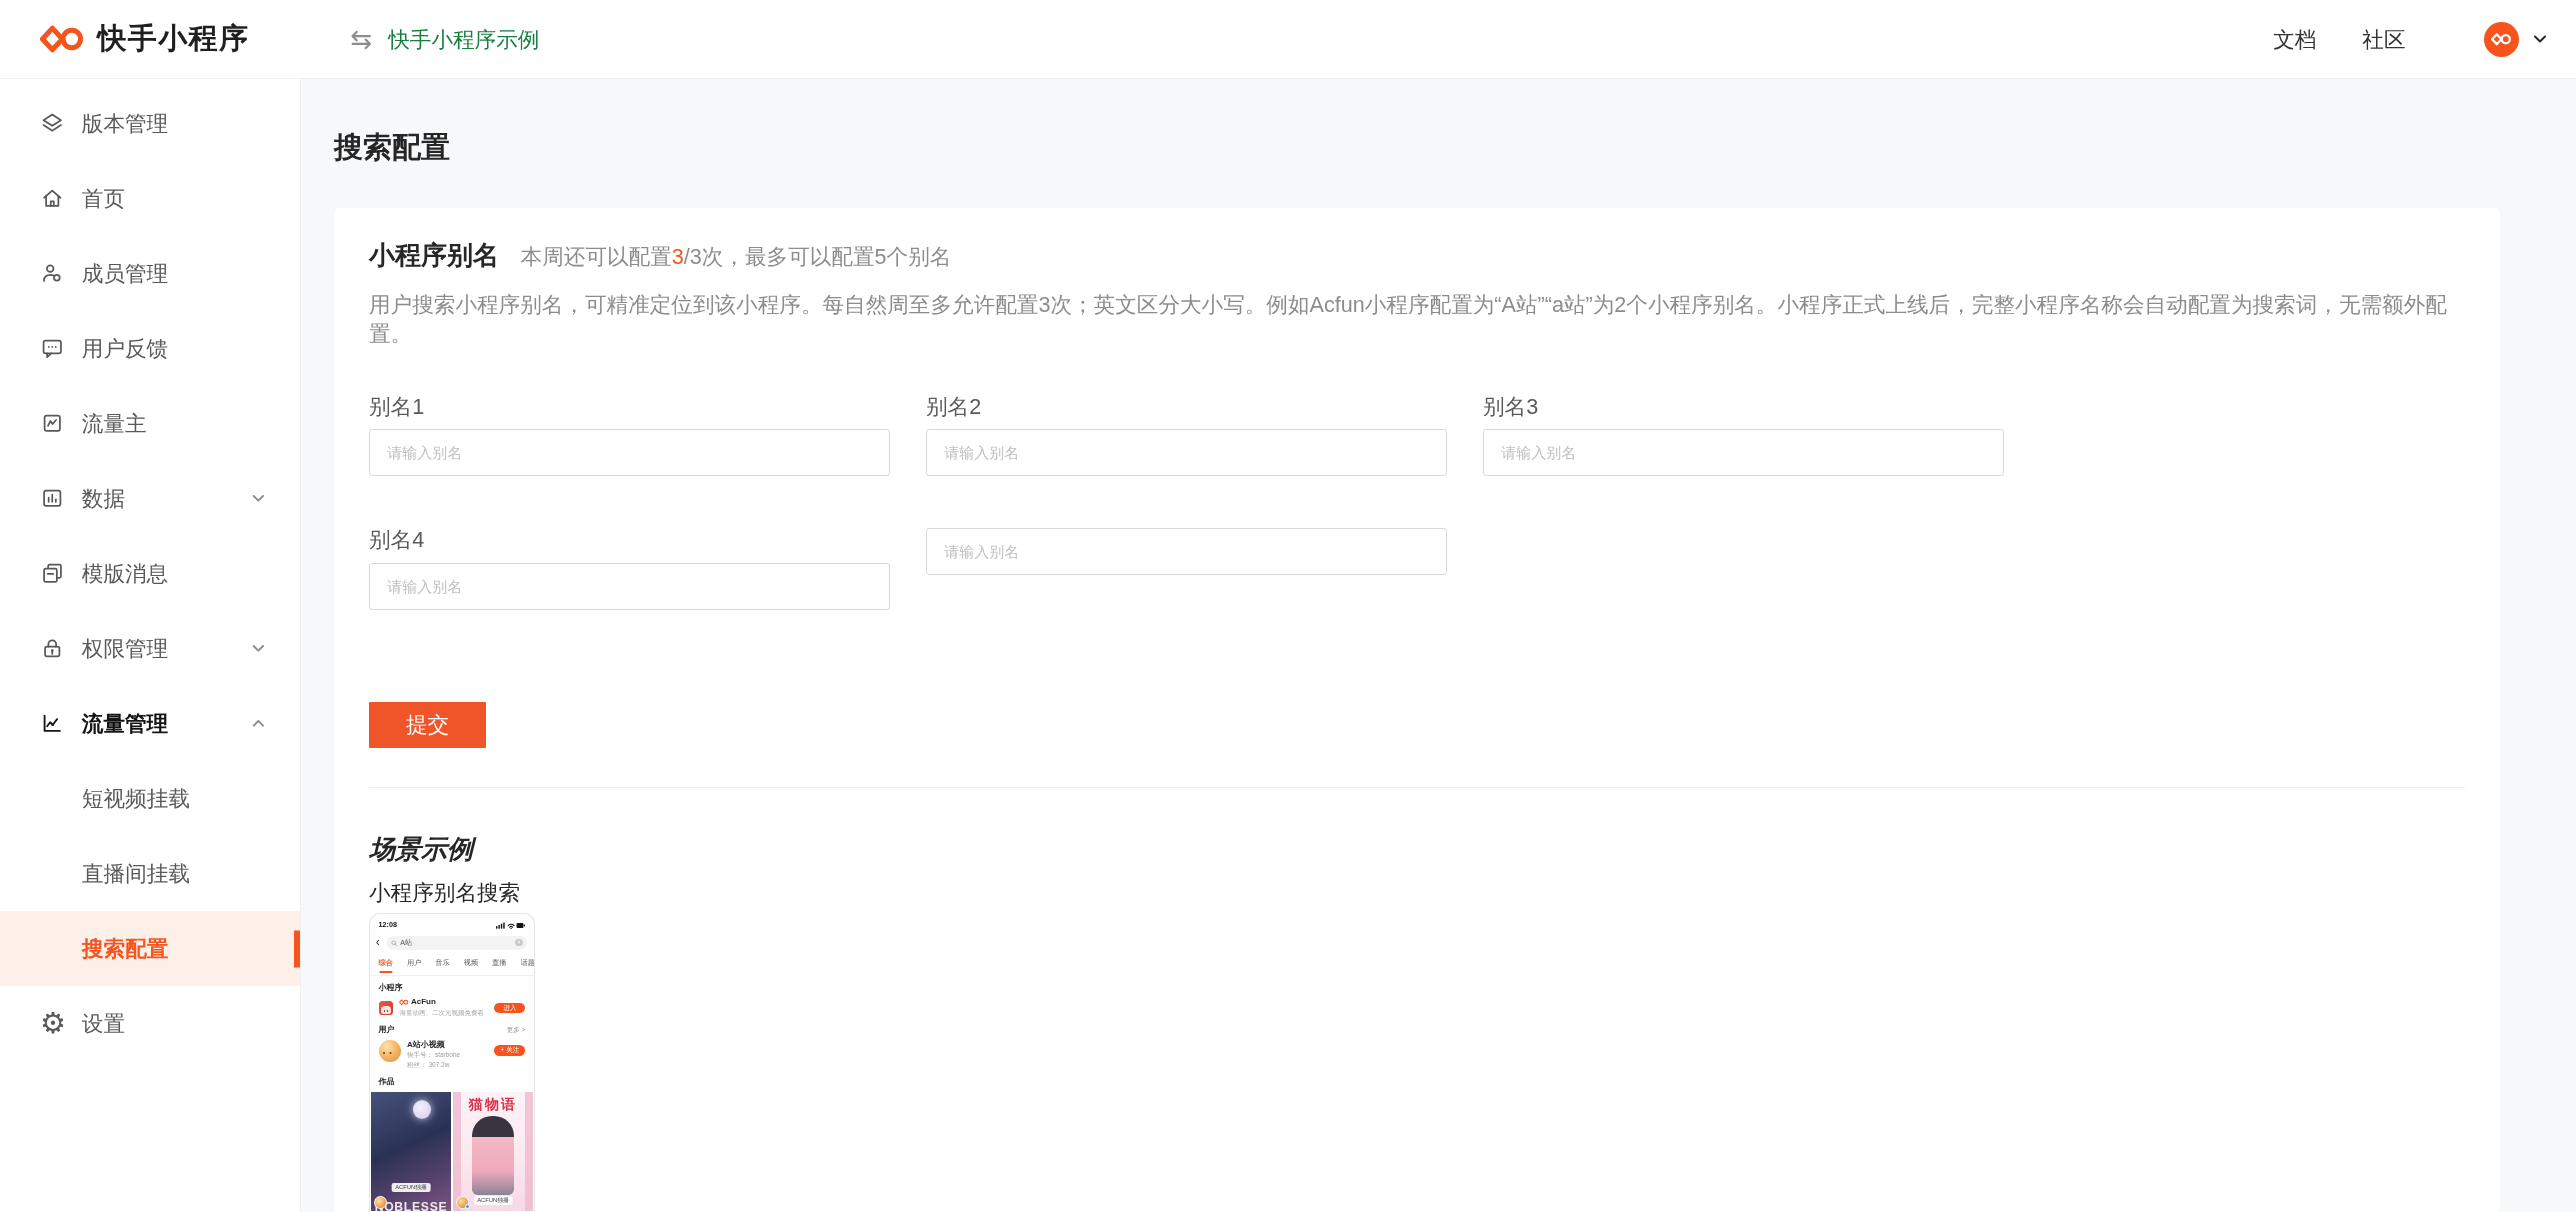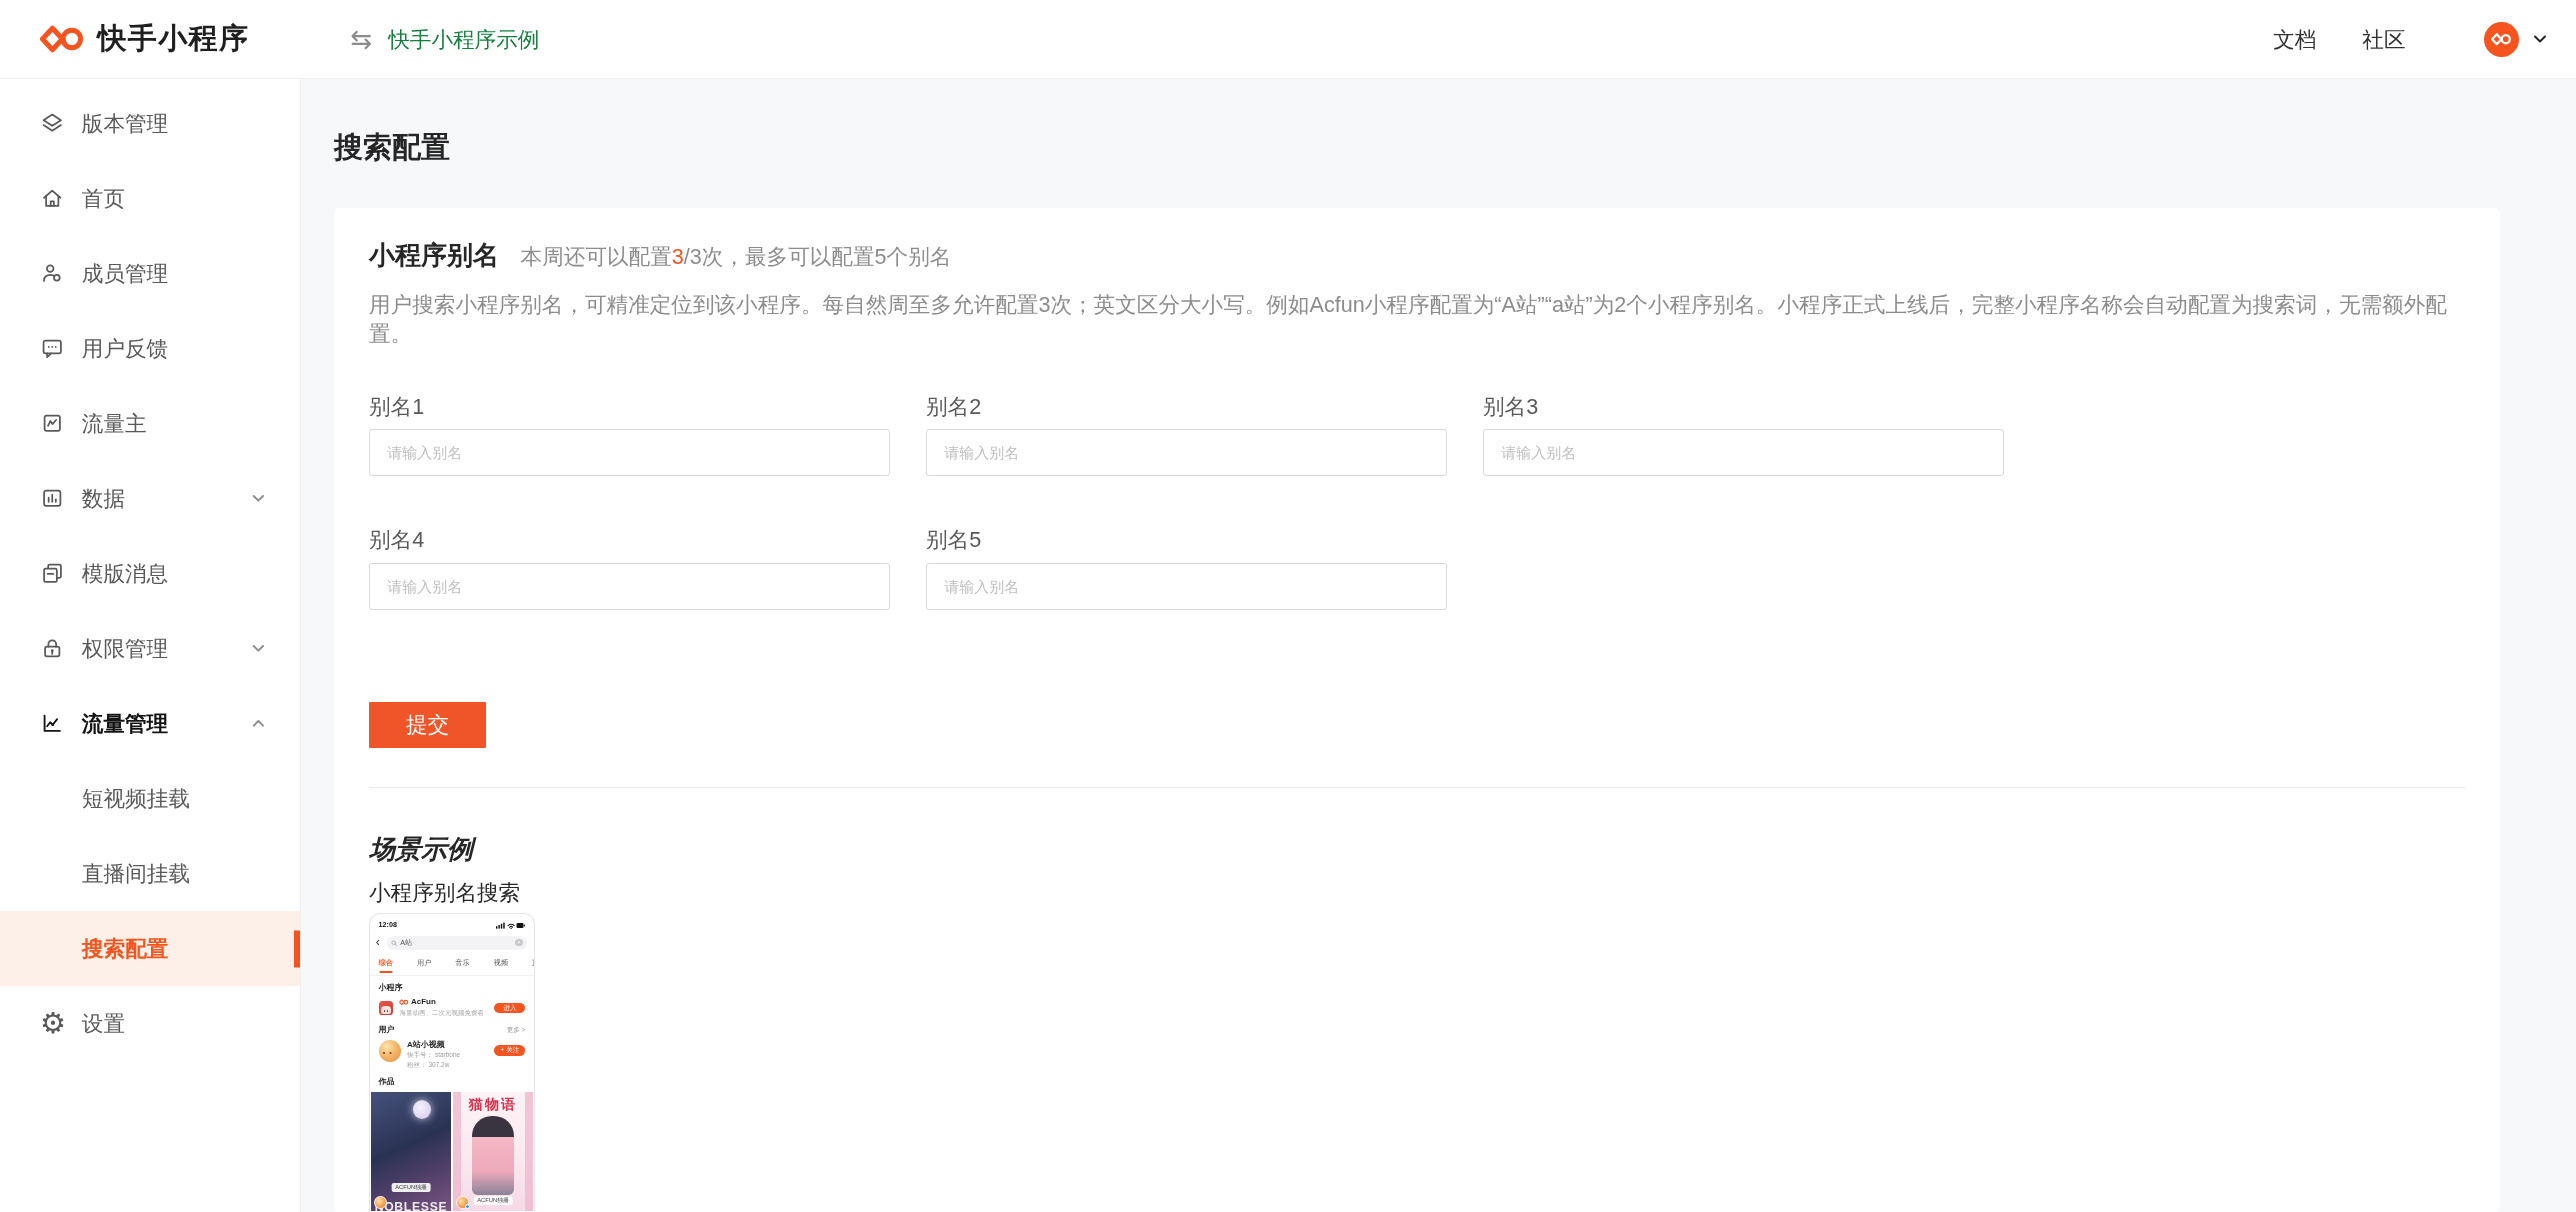--- a/index.html
+++ b/index.html
@@ -109,21 +109,21 @@
     flex: 1; height: 13.7px; background: #f3f3f5; border-radius: 7.2px;
     display: flex; align-items: center; padding: 0 4.3px;
   }
   .p-mag { width: 6.5px; height: 6.5px; flex: none; color: #999; }
   .p-query { font-size: 7.2px; color: #555; margin-left: 2.9px; flex: 1; }
   .p-clear {
     width: 7.2px; height: 7.2px; border-radius: 50%; background: #c9c9c9; color: #fff;
     font-size: 5.8px; line-height: 7.2px; text-align: center; flex: none;
   }
   .p-tabs {
-    display: flex; gap: 24px; margin-top: 8.6px; padding: 0 8.6px 6.5px;
+    display: flex; gap: 14px; margin-top: 8.6px; padding: 0 8.6px 6.5px;
     border-bottom: 0.7px solid #f0f0f0; font-size: 7.2px; color: #595959;
     white-space: nowrap; overflow: hidden;
   }
   .p-tab { position: relative; flex: none; }
   .p-tab.active { color: #f6541e; font-weight: bold; }
   .p-tab.active::after {
     content: ""; position: absolute; left: 50%; transform: translateX(-50%);
     bottom: -4.3px; width: 13px; height: 1.4px; border-radius: 0.7px; background: #f6541e;
   }
   .p-sec { padding: 0 8.6px; }
@@ -416,21 +416,20 @@
           </div>
           <div class="field">
             <span class="f-label">别名3</span>
             <input type="text" placeholder="请输入别名" style="">
           </div>
           <div class="field">
             <span class="f-label">别名4</span>
             <input type="text" placeholder="请输入别名" style="">
           </div>
           <div class="field">
-            <span class="f-label">别名5</span>
             <input type="text" placeholder="请输入别名" style="">
           </div>
         </div>
 
         <button class="submit-btn">提交</button>
 
         <div class="divider"></div>
 
         <div class="example-title">场景示例</div>
         <div class="example-sub">小程序别名搜索</div>

